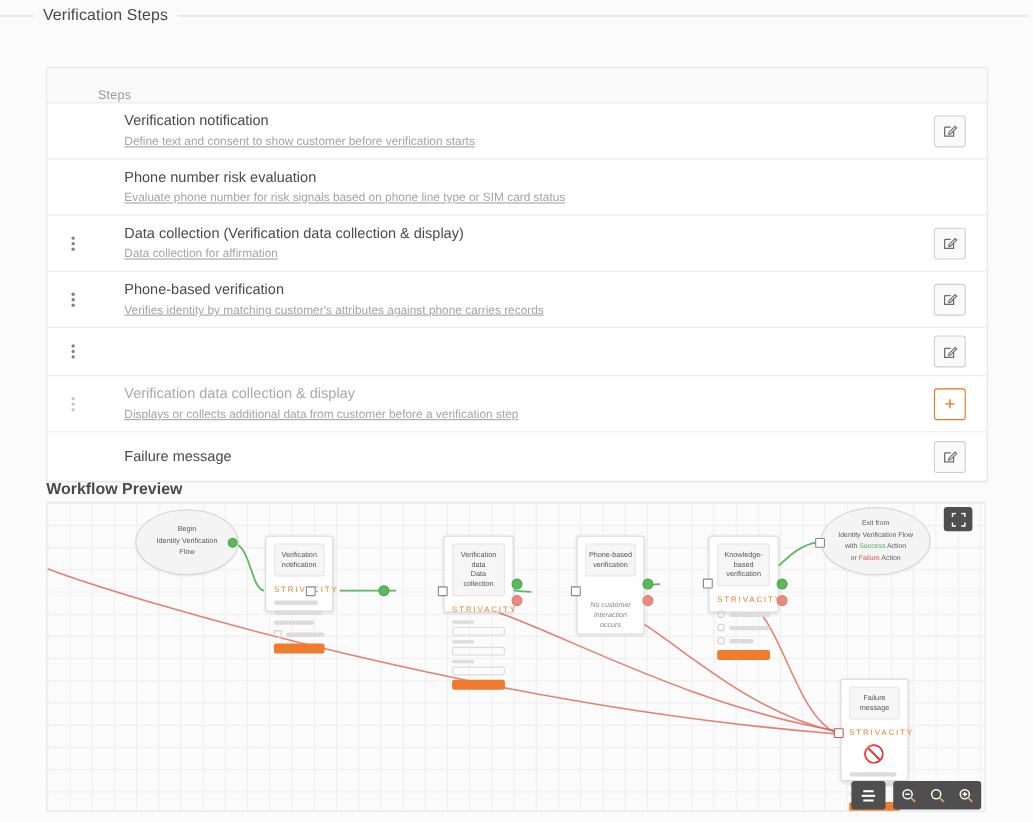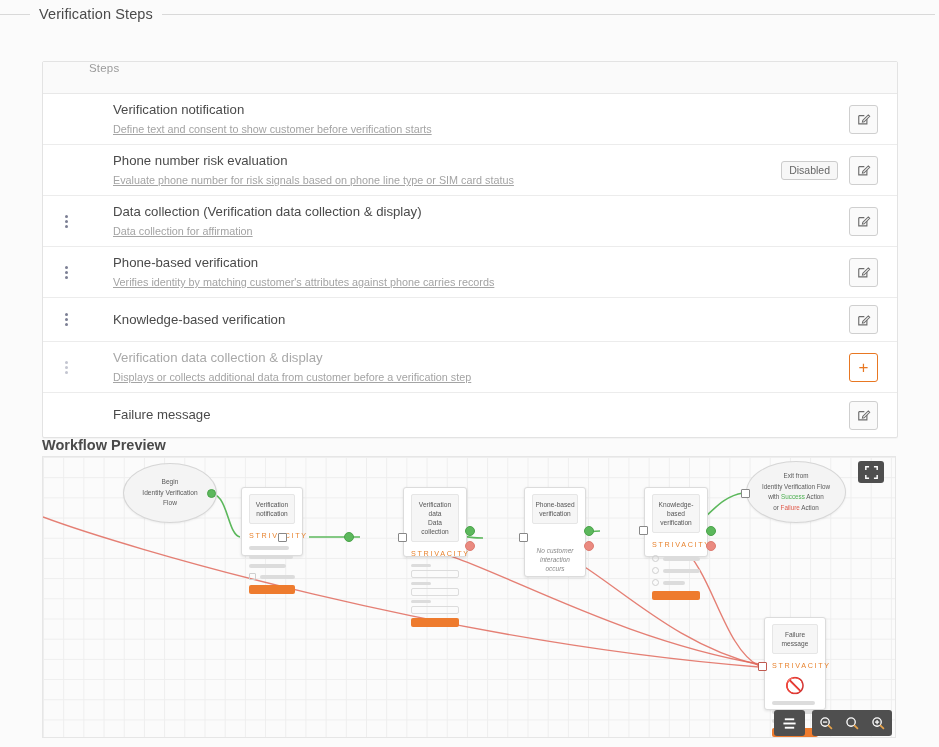--- a/index.html
+++ b/index.html
@@ -31,21 +31,21 @@
   
   .steps-card {
     position: absolute; left: 42px; top: 61px; width: 854px;
     background: #fff;
     border: 1px solid #e3e3e3;
     border-radius: 2px;
     box-shadow: 0 1px 1px rgba(0,0,0,0.03);
   }
   .steps-head {
     height: 31px; background: #fafafa; border-bottom: 1px solid #e8e8e8;
-    display: flex; align-items: flex-start;
+    display: flex; align-items: flex-end;
   }
   .steps-head-label {
     font-size: 11.5px; color: #9b9b9b; padding-left: 46px; letter-spacing: .2px;
   }
   .step-row {
     display: flex; align-items: center; min-height: 44px;
     border-bottom: 1px solid #ececec; padding: 7px 0;
     box-sizing: border-box; position: relative;
   }
   .step-row:last-child { border-bottom: none; }
@@ -182,82 +182,72 @@
               </svg>
             </div>
           </div>
         </div>
         <div class="step-row">
           <div class="grip empty"></div>
           <div class="step-main">
             <div class="step-title">Phone number risk evaluation</div>
             <div class="step-desc">Evaluate phone number for risk signals based on phone line type or SIM card status</div>
           </div>
-          <div class="step-right">
-            <div class="badge-disabled">Disabled</div>
+        </div>
+        <div class="step-row">
+          <div class="grip">
+            <div class="grip-dots">
+              <i></i>
+              <i></i>
+              <i></i>
+            </div>
+          </div>
+          <div class="step-main">
+            <div class="step-title">Data collection (Verification data collection &amp; display)</div>
+            <div class="step-desc">Data collection for affirmation</div>
+          </div>
+          <div class="step-right">
             <div class="icon-btn">
               <svg width="14" height="14" viewBox="0 0 16 16">
                 <path d="M2 4.2h6.4M2 4.2v9.3h9.3V8" fill="none" stroke="#6d6d6d" stroke-width="1.3"></path>
                 <path d="M6.6 9.6 12.9 3.3l1.6 1.6L8.2 11.2l-2 .4z" fill="none" stroke="#6d6d6d" stroke-width="1.2"></path>
               </svg>
             </div>
           </div>
         </div>
         <div class="step-row">
           <div class="grip">
             <div class="grip-dots">
               <i></i>
               <i></i>
               <i></i>
             </div>
           </div>
           <div class="step-main">
-            <div class="step-title">Data collection (Verification data collection &amp; display)</div>
-            <div class="step-desc">Data collection for affirmation</div>
+            <div class="step-title">Phone-based verification</div>
+            <div class="step-desc">Verifies identity by matching customer's attributes against phone carries records</div>
           </div>
           <div class="step-right">
             <div class="icon-btn">
               <svg width="14" height="14" viewBox="0 0 16 16">
                 <path d="M2 4.2h6.4M2 4.2v9.3h9.3V8" fill="none" stroke="#6d6d6d" stroke-width="1.3"></path>
                 <path d="M6.6 9.6 12.9 3.3l1.6 1.6L8.2 11.2l-2 .4z" fill="none" stroke="#6d6d6d" stroke-width="1.2"></path>
               </svg>
             </div>
           </div>
         </div>
         <div class="step-row">
           <div class="grip">
             <div class="grip-dots">
               <i></i>
               <i></i>
               <i></i>
             </div>
           </div>
           <div class="step-main">
-            <div class="step-title">Phone-based verification</div>
-            <div class="step-desc">Verifies identity by matching customer's attributes against phone carries records</div>
-          </div>
-          <div class="step-right">
-            <div class="icon-btn">
-              <svg width="14" height="14" viewBox="0 0 16 16">
-                <path d="M2 4.2h6.4M2 4.2v9.3h9.3V8" fill="none" stroke="#6d6d6d" stroke-width="1.3"></path>
-                <path d="M6.6 9.6 12.9 3.3l1.6 1.6L8.2 11.2l-2 .4z" fill="none" stroke="#6d6d6d" stroke-width="1.2"></path>
-              </svg>
-            </div>
-          </div>
-        </div>
-        <div class="step-row">
-          <div class="grip">
-            <div class="grip-dots">
-              <i></i>
-              <i></i>
-              <i></i>
-            </div>
-          </div>
-          <div class="step-main">
-            <div class="step-title">Knowledge-based verification</div>
           </div>
           <div class="step-right">
             <div class="icon-btn">
               <svg width="14" height="14" viewBox="0 0 16 16">
                 <path d="M2 4.2h6.4M2 4.2v9.3h9.3V8" fill="none" stroke="#6d6d6d" stroke-width="1.3"></path>
                 <path d="M6.6 9.6 12.9 3.3l1.6 1.6L8.2 11.2l-2 .4z" fill="none" stroke="#6d6d6d" stroke-width="1.2"></path>
               </svg>
             </div>
           </div>
         </div>

